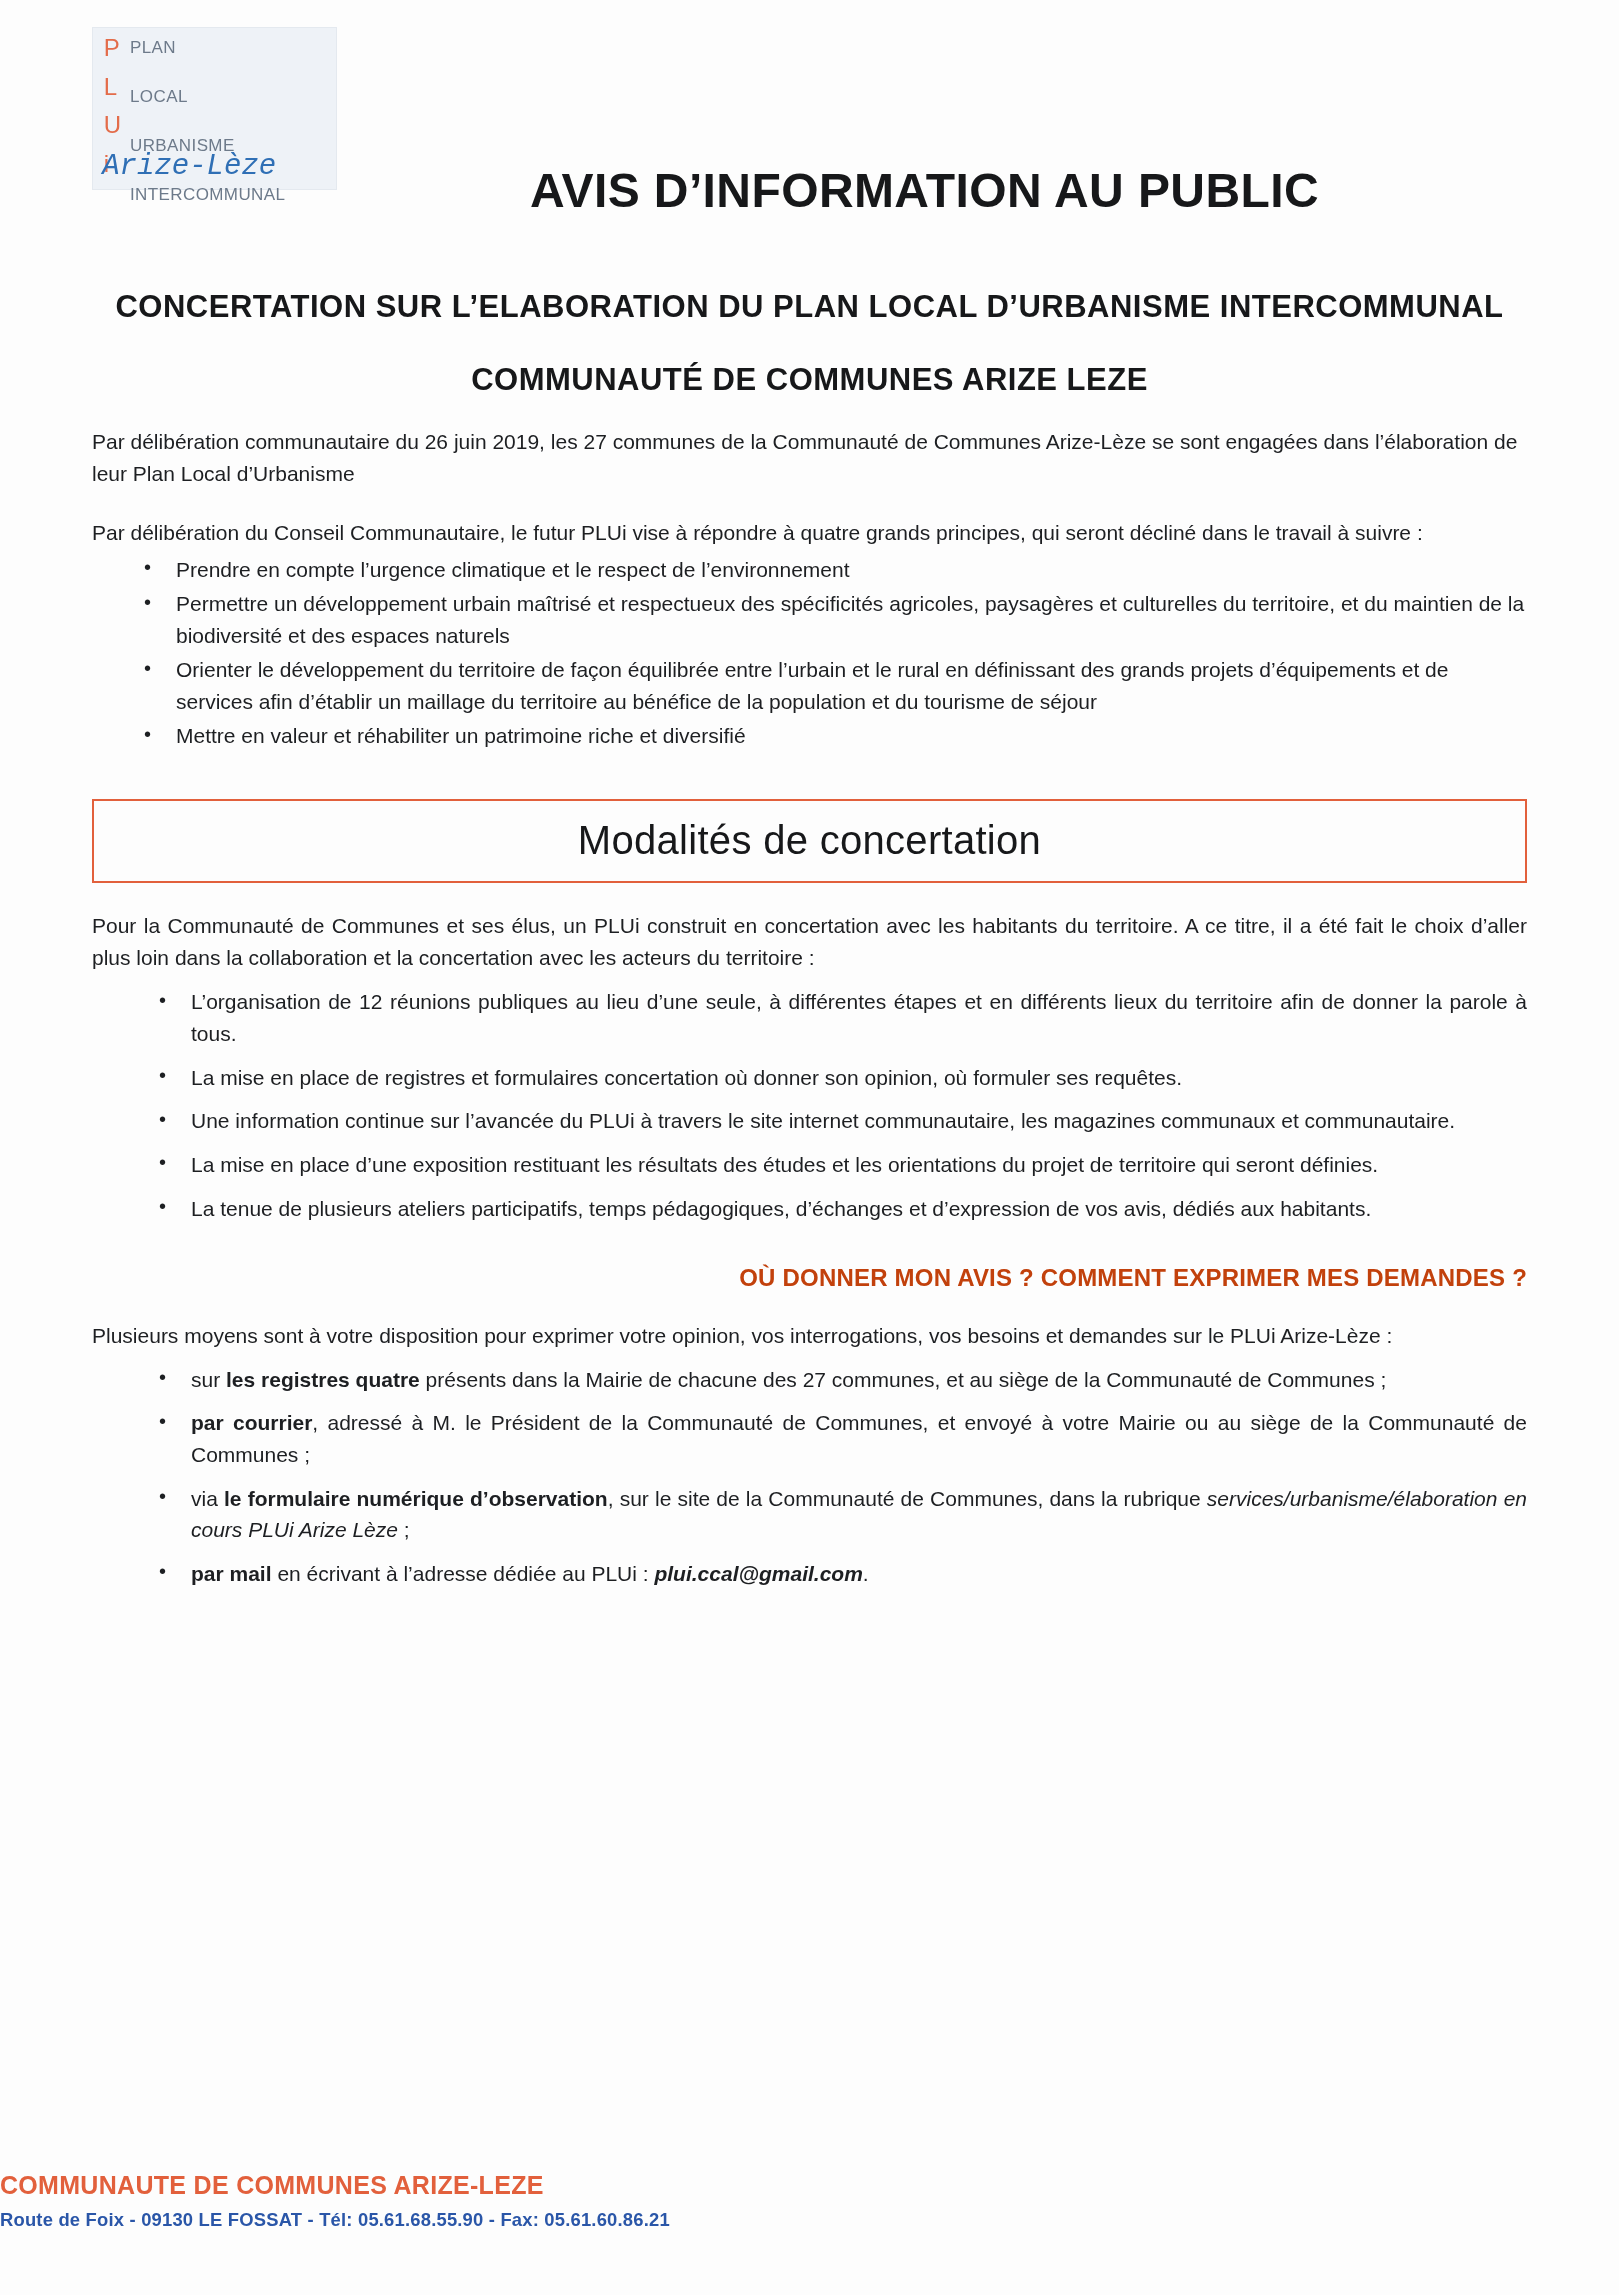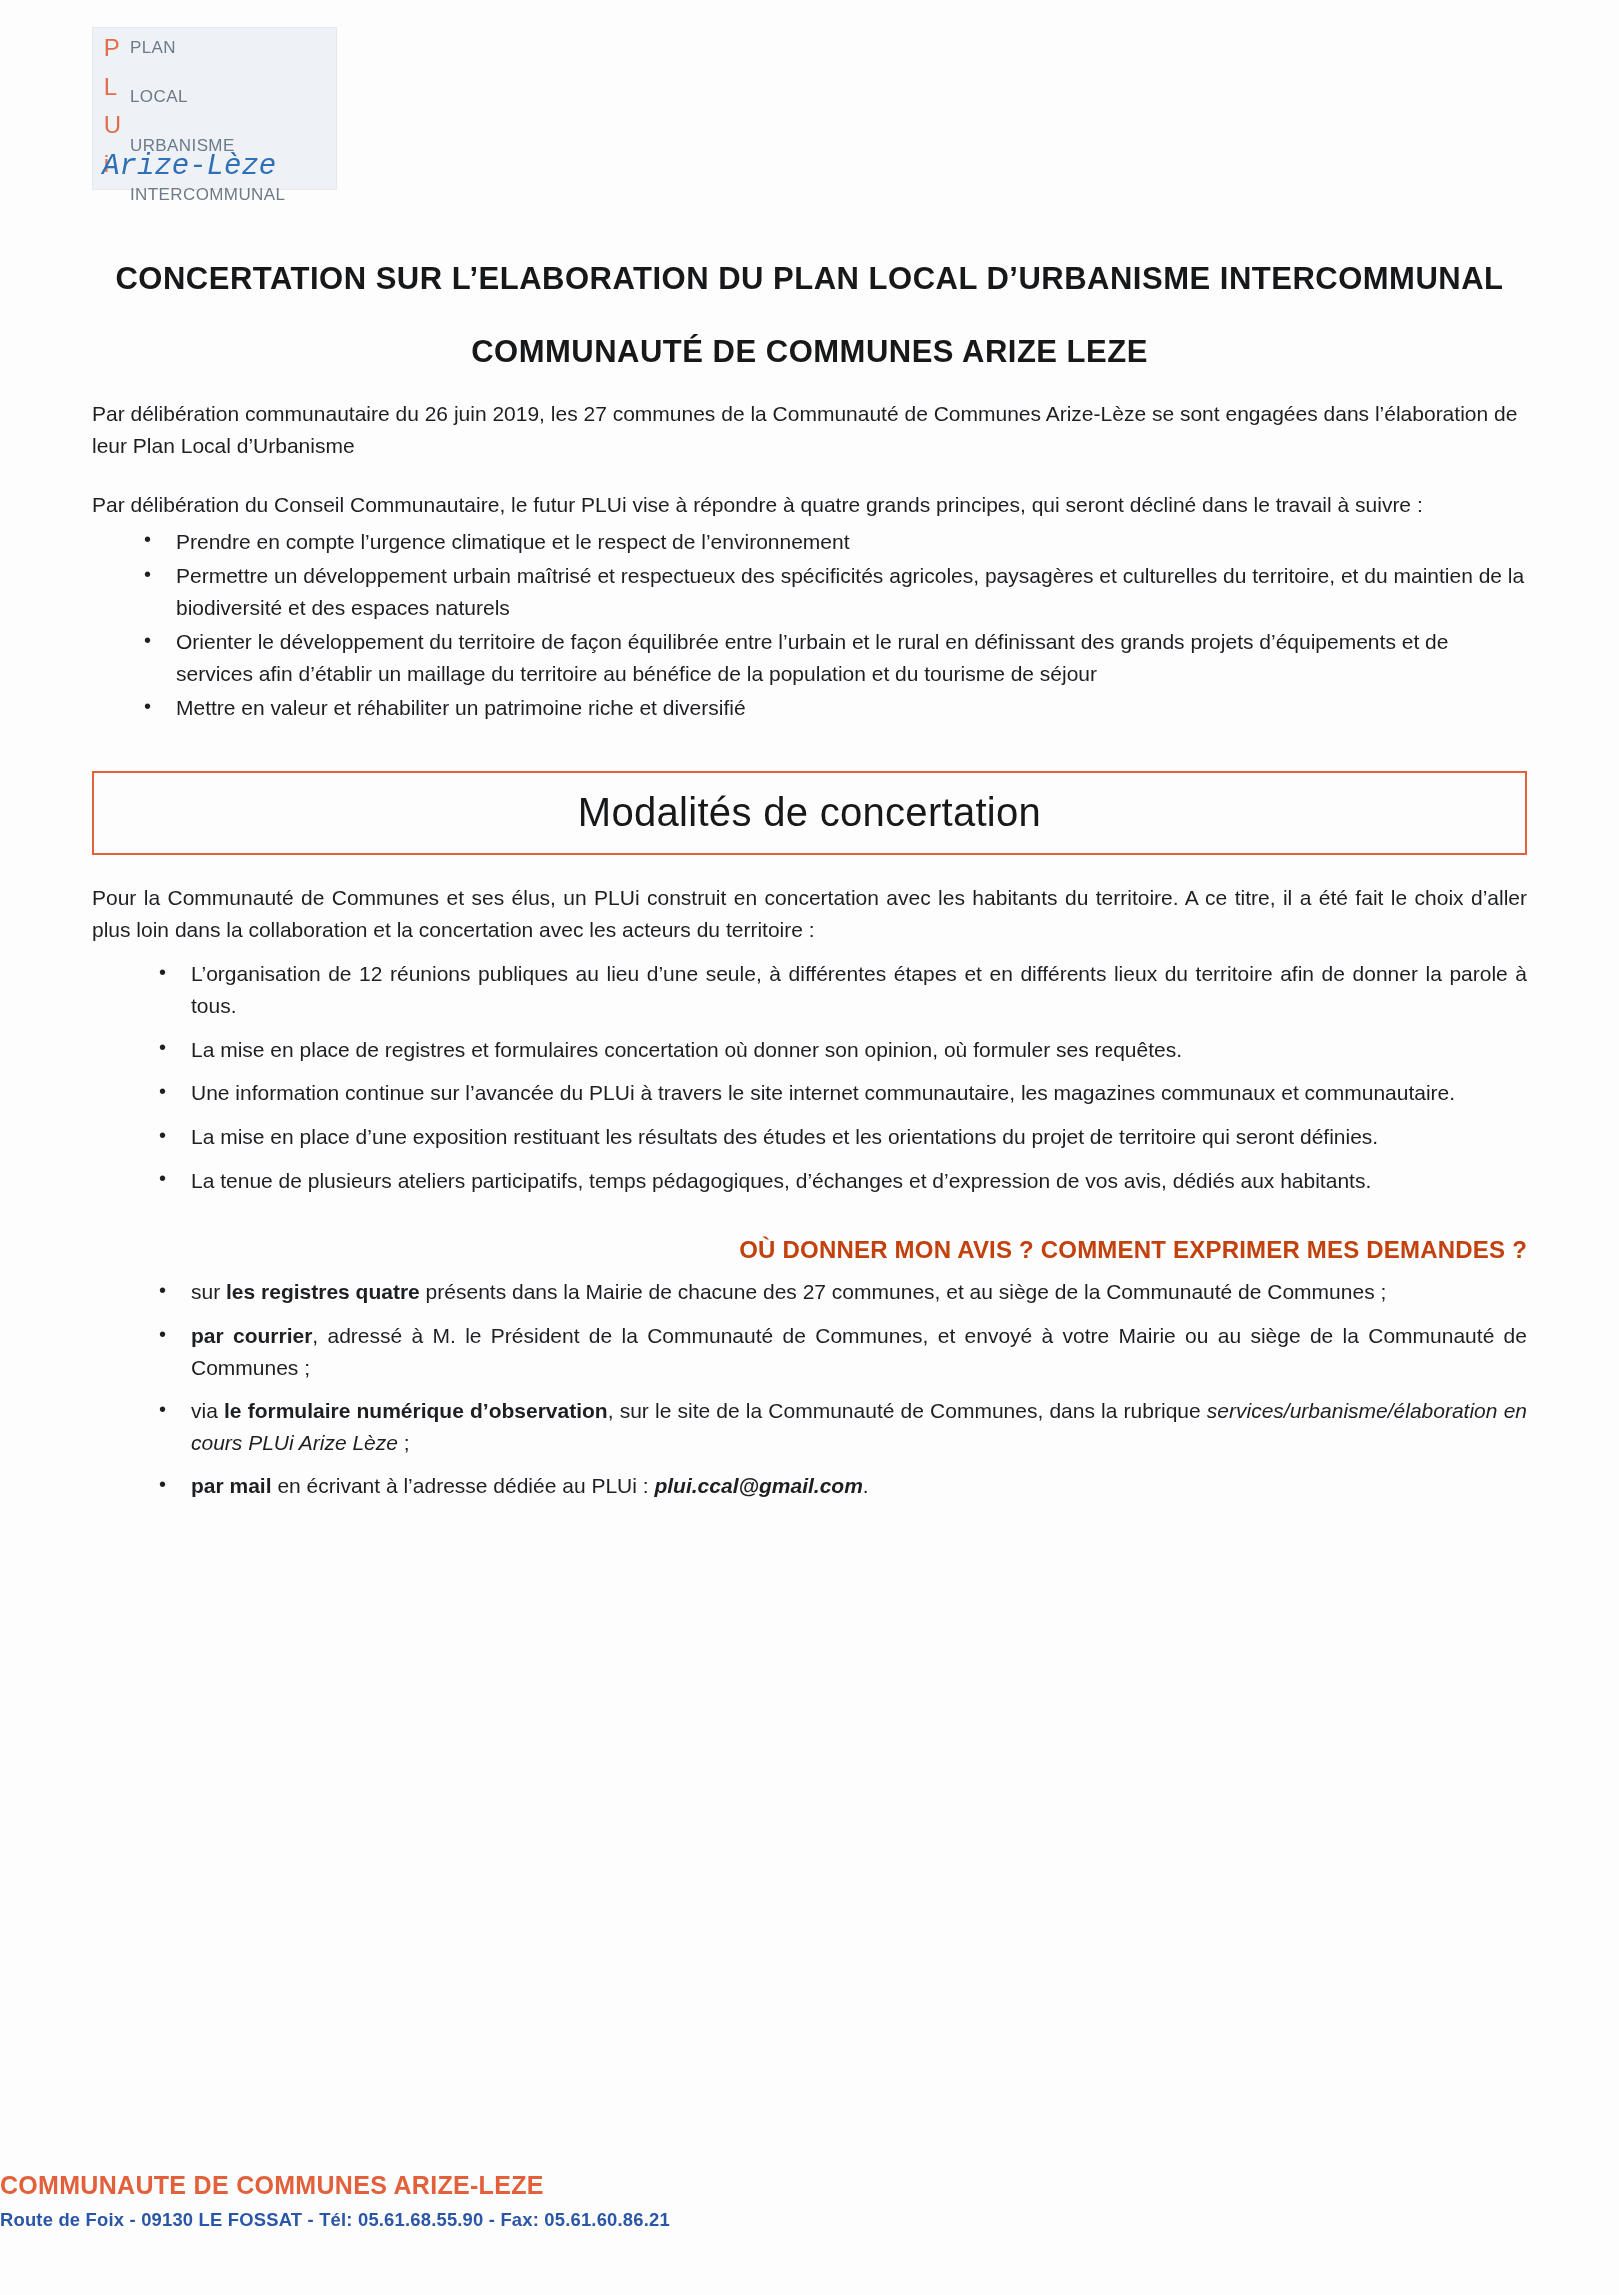--- a/index.html
+++ b/index.html
@@ -220,20 +220,21 @@
         </div>
         <div class="logo-words">
           <span>PLAN</span>
           <span>LOCAL</span>
           <span>URBANISME</span>
           <span>INTERCOMMUNAL</span>
         </div>
         <div class="logo-name">Arize-Lèze</div>
       </div>
     </div>
+    <div class="main-title">AVIS D’INFORMATION AU PUBLIC</div>
   </div>
 
   <div class="subtitle-block">
     <div class="subtitle-1">CONCERTATION SUR L’ELABORATION DU PLAN LOCAL D’URBANISME INTERCOMMUNAL</div>
     <div class="subtitle-2">COMMUNAUTÉ DE COMMUNES ARIZE LEZE</div>
   </div>
 
   <div class="para">Par délibération communautaire du 26 juin 2019, les 27 communes de la Communauté de Communes Arize-Lèze se sont engagées dans l’élaboration de leur Plan Local d’Urbanisme</div>
   <div class="para">Par délibération du Conseil Communautaire, le futur PLUi vise à répondre à quatre grands principes, qui seront décliné dans le travail à suivre :</div>
   <ul class="bullets">
@@ -250,20 +251,21 @@
   <div class="para justify">Pour la Communauté de Communes et ses élus, un PLUi construit en concertation avec les habitants du territoire. A ce titre, il a été fait le choix d’aller plus loin dans la collaboration et la concertation avec les acteurs du territoire :</div>
   <ul class="bullets wide justify">
     <li>L’organisation de 12 réunions publiques au lieu d’une seule, à différentes étapes et en différents lieux du territoire afin de donner la parole à tous.</li>
     <li>La mise en place de registres et formulaires concertation où donner son opinion, où formuler ses requêtes.</li>
     <li>Une information continue sur l’avancée du PLUi à travers le site internet communautaire, les magazines communaux et communautaire.</li>
     <li>La mise en place d’une exposition restituant les résultats des études et les orientations du projet de territoire qui seront définies.</li>
     <li>La tenue de plusieurs ateliers participatifs, temps pédagogiques, d’échanges et d’expression de vos avis, dédiés aux habitants.</li>
   </ul>
 
   <div class="orange-heading">OÙ DONNER MON AVIS ? COMMENT EXPRIMER MES DEMANDES ?</div>
+  <div class="para justify">Plusieurs moyens sont à votre disposition pour exprimer votre opinion, vos interrogations, vos besoins et demandes sur le PLUi Arize-Lèze :</div>
   <ul class="bullets wide justify" id="avis-list">
       <li><span>sur </span><b>les registres quatre</b><span> présents dans la Mairie de chacune des 27 communes, et au siège de la Communauté de Communes ;</span></li>
       <li><b>par courrier</b><span>, adressé à M. le Président de la Communauté de Communes, et envoyé à votre Mairie ou au siège de la Communauté de Communes ;</span></li>
       <li><span>via </span><b>le formulaire numérique d’observation</b><span>, sur le site de la Communauté de Communes, dans la rubrique </span><i>services/urbanisme/élaboration en cours PLUi Arize Lèze</i><span> ;</span></li>
       <li><b>par mail</b><span> en écrivant à l’adresse dédiée au PLUi : </span><b><i>plui.ccal@gmail.com</i></b><span>.</span></li>
     </ul>
 
   <div class="footer">
     <div class="footer-title">COMMUNAUTE DE COMMUNES ARIZE-LEZE</div>
     <div class="footer-sub">Route de Foix - 09130 LE FOSSAT - Tél: 05.61.68.55.90 - Fax: 05.61.60.86.21</div>

